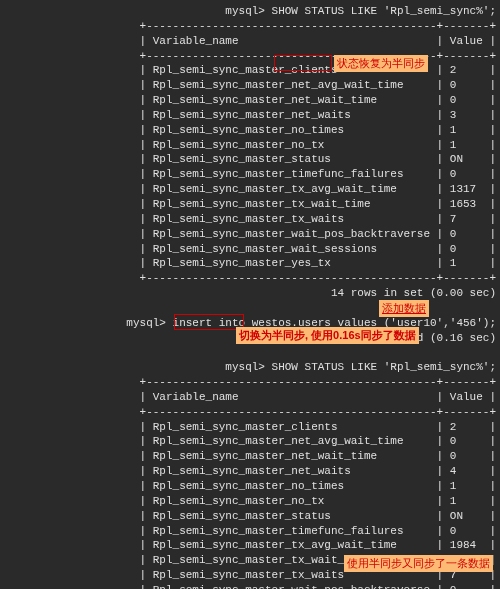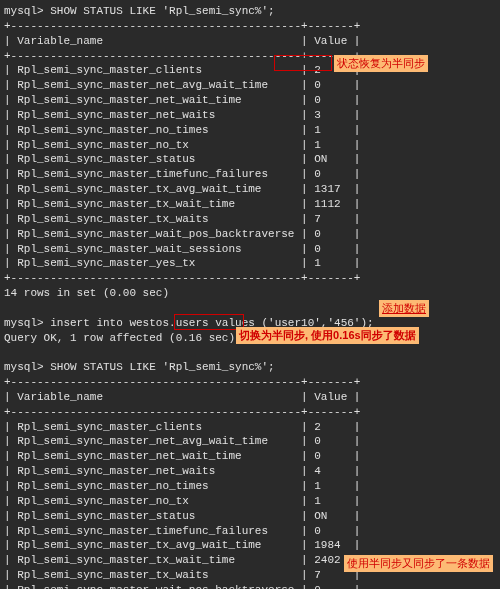--- a/index.html
+++ b/index.html
@@ -7,21 +7,21 @@
     padding: 4px;
     background: #2a2a2a;
     color: #e0e0e0;
     font-family: "Courier New", monospace;
     font-size: 11px;
     line-height: 1.35;
     width: 500px;
     box-sizing: border-box;
     position: relative;
   }
-  .line { white-space: pre; position: relative; }
+  .line { white-space: pre; position: relative; text-align: right; }
   .annotation {
     position: absolute;
     background: #fdba74;
     color: #d00000;
     font-family: Arial, sans-serif;
     font-size: 11px;
     padding: 1px 3px;
     white-space: nowrap;
     z-index: 10;
   }
@@ -41,21 +41,21 @@
 <div class="line">+--------------------------------------------+-------+</div>
 <div class="line">| Rpl_semi_sync_master_clients               | 2     |</div>
 <div class="line">| Rpl_semi_sync_master_net_avg_wait_time     | 0     |</div>
 <div class="line">| Rpl_semi_sync_master_net_wait_time         | 0     |</div>
 <div class="line">| Rpl_semi_sync_master_net_waits             | 3     |</div>
 <div class="line">| Rpl_semi_sync_master_no_times              | 1     |</div>
 <div class="line">| Rpl_semi_sync_master_no_tx                 | 1     |</div>
 <div class="line">| Rpl_semi_sync_master_status                | ON    |</div>
 <div class="line">| Rpl_semi_sync_master_timefunc_failures     | 0     |</div>
 <div class="line">| Rpl_semi_sync_master_tx_avg_wait_time      | 1317  |</div>
-<div class="line">| Rpl_semi_sync_master_tx_wait_time          | 1112  |</div>
+<div class="line">| Rpl_semi_sync_master_tx_wait_time          | 1653  |</div>
 <div class="line">| Rpl_semi_sync_master_tx_waits              | 7     |</div>
 <div class="line">| Rpl_semi_sync_master_wait_pos_backtraverse | 0     |</div>
 <div class="line">| Rpl_semi_sync_master_wait_sessions         | 0     |</div>
 <div class="line">| Rpl_semi_sync_master_yes_tx                | 1     |</div>
 <div class="line">+--------------------------------------------+-------+</div>
 <div class="line">14 rows in set (0.00 sec)</div>
 <div class="line"> </div>
 
 <div class="line">mysql&gt; insert into westos.users values ('user10','456');</div>
 <div class="line">Query OK, 1 row affected (0.16 sec)</div>

